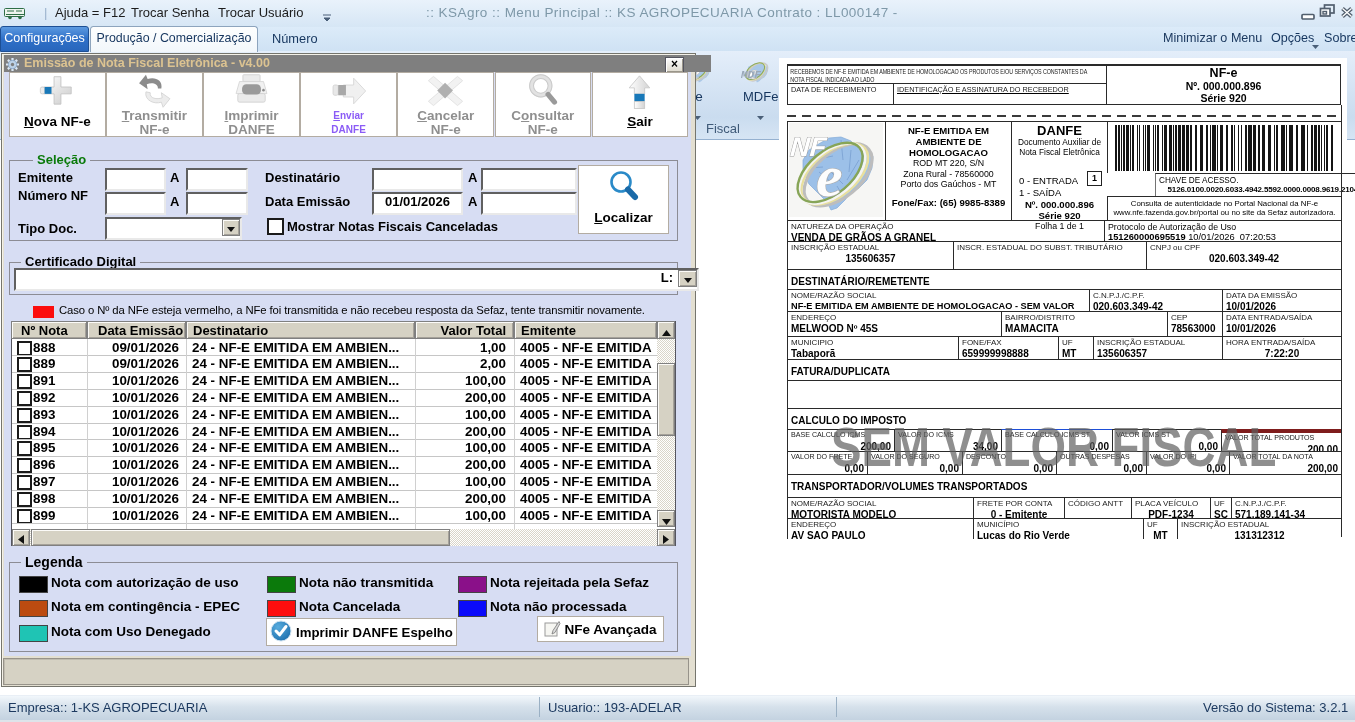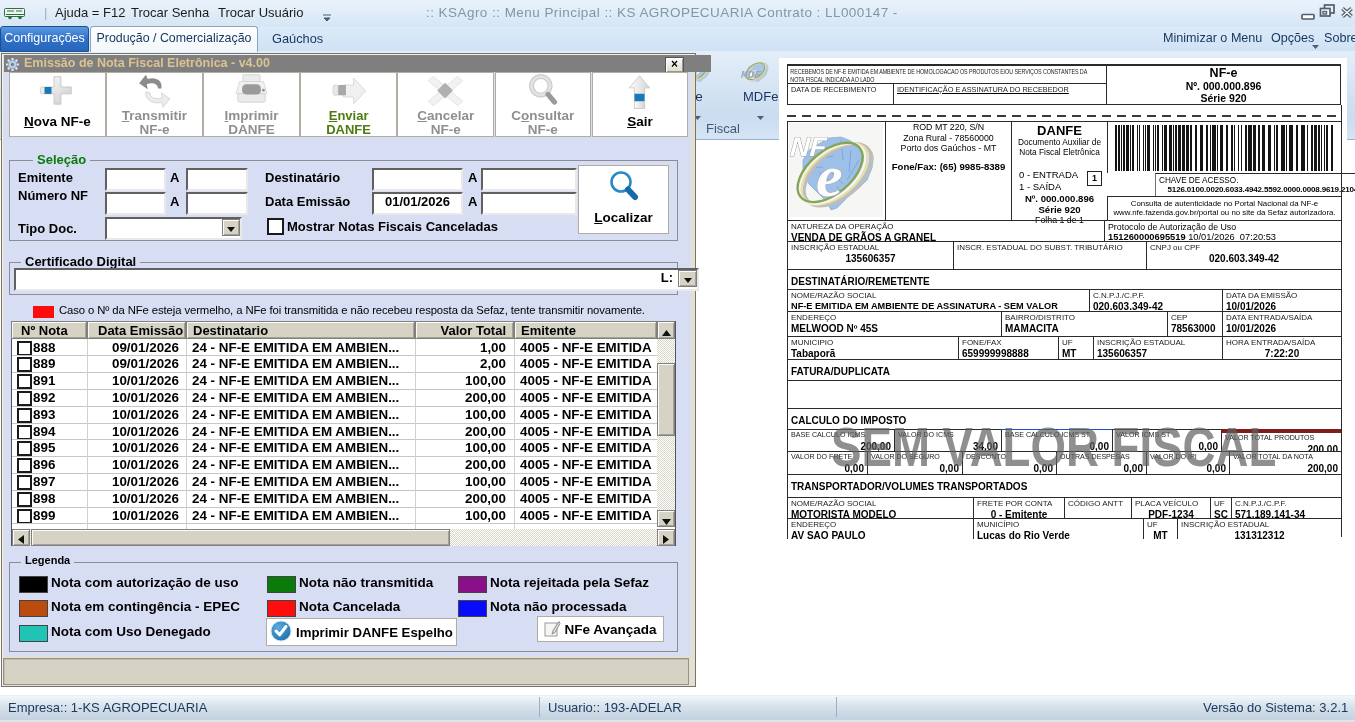--- a/index.html
+++ b/index.html
@@ -25,21 +25,21 @@
       <rect x="5.5" y="1" width="9.5" height="8" fill="none" stroke="#525f6e" stroke-width="1.7"></rect>
       <rect x="1.5" y="4.5" width="9.5" height="7.5" fill="#ffffff" stroke="#525f6e" stroke-width="1.7"></rect>
       <rect x="4" y="7.5" width="3.5" height="2.5" fill="none" stroke="#525f6e" stroke-width="1.4"></rect>
     </svg></div>
 <div style="position:absolute;left:1340px;top:4px;"><svg width="14" height="11">
       <path d="M2.5 1.5 L11.5 9.5 M11.5 1.5 L2.5 9.5" stroke="#525f6e" stroke-width="3.8"></path>
       <path d="M2.5 1.5 L11.5 9.5 M11.5 1.5 L2.5 9.5" stroke="#ffffff" stroke-width="1.3"></path>
     </svg></div>
 <div style="position:absolute;left:0px;top:26px;width:87px;height:24px;background:linear-gradient(#5c9ae0,#2f70c8 50%,#2866bc);color:#fff;border:1px solid #1d4f94;border-radius:3px 3px 0 0;font-size:12.5px;text-align:center;line-height:22px;">Configurações</div>
 <div style="position:absolute;left:90px;top:26px;width:166px;height:25px;background:linear-gradient(#fdfefe,#f2f7fb);border:1px solid #8da4bd;border-bottom:none;border-radius:3.5px 3.5px 0 0;font-size:12.4px;color:#15355e;text-align:center;line-height:23px;white-space:nowrap;">Produção / Comercialização</div>
-<div style="position:absolute;left:272px;top:31px;white-space:nowrap;font-size:12.8px;color:#15355e;">Gaúchos</div>
+<div style="position:absolute;left:272px;top:31px;white-space:nowrap;font-size:12.8px;color:#15355e;">Número</div>
 <div style="position:absolute;left:1163px;top:31px;white-space:nowrap;font-size:12.6px;color:#1d3a60;">Minimizar o Menu</div>
 <div style="position:absolute;left:1271px;top:31px;white-space:nowrap;font-size:12.6px;color:#15355e;">Opções</div>
 <div style="position:absolute;left:1312px;top:37px;"><svg width="8" height="6">
       <path d="M0 0 l3.5 4 3.5 -4 z" fill="#4a5f78"></path>
     </svg></div>
 <div style="position:absolute;left:1324px;top:31px;white-space:nowrap;font-size:12.6px;color:#15355e;">Sobre</div>
 <div style="position:absolute;left:686px;top:58px;"><svg width="27" height="27" viewBox="0 0 92 93">
       <path d="M14 30 L30 22 L44 16 L58 18 L70 26 L80 30 L82 42 L78 56 L70 66 L60 72 L52 80 L44 84 L40 76 L30 66 L18 58 L12 44 Z" fill="#a9c8e8"></path>
       <g transform="rotate(-38 46 48)">
         <ellipse cx="46" cy="48" rx="40" ry="24" fill="none" stroke="#c9c9c9" stroke-width="5"></ellipse>
@@ -108,21 +108,21 @@
         <circle cx="36" cy="20" r="1.5" fill="#8c8c8c"></circle>
       </svg></div>
     <div style="font-size:13.5px;font-weight:bold;line-height:13.5px;color:#8f8f8f;margin-top:0px;"><u>I</u>mprimir<br>DANFE</div>
   </div>
 <div style="position:absolute;left:300.3px;top:72px;width:94.6px;height:63px;background:#fff;border:1px solid #b3aca2;text-align:center;overflow:hidden;">
     <div style="height:36px;padding-top:0px;box-sizing:border-box;"><svg width="41" height="36" viewBox="0 0 44 42">
         <path d="M16 14 h12 v-8 l14 15 -14 15 v-8 h-12 z" fill="#f0f0f0" stroke="#d5d5d5"></path>
         <rect x="4" y="14" width="6" height="12" rx="2" fill="#e8e8e8" stroke="#d2d2d2"></rect>
         <rect x="10" y="14" width="9" height="12" fill="#a8a8a8"></rect>
       </svg></div>
-    <div style="font-size:13px;font-weight:bold;line-height:13.5px;color:#4d7c0f;margin-top:0px;"><u>E</u>nviar<br>DANFE</div>
+    <div style="font-size:10px;font-weight:bold;line-height:13.5px;color:#8b5cf6;margin-top:0px;"><u>E</u>nviar<br>DANFE</div>
   </div>
 <div style="position:absolute;left:397.4px;top:72px;width:94.6px;height:63px;background:#fff;border:1px solid #b3aca2;text-align:center;overflow:hidden;">
     <div style="height:36px;padding-top:0px;box-sizing:border-box;"><svg width="41" height="36" viewBox="0 0 44 42">
         <g stroke="#e0e0e0" fill="#f2f2f2">
           <path d="M8 4 L22 16 L36 4 L42 9 L28 21 L42 33 L36 38 L22 26 L8 38 L2 33 L16 21 L2 9 Z"></path>
         </g>
         <rect x="15" y="14" width="13" height="13" transform="rotate(45 21.5 20.5)" fill="#b0b0b0"></rect>
       </svg></div>
     <div style="font-size:13.5px;font-weight:bold;line-height:13.5px;color:#8f8f8f;margin-top:0px;"><u>C</u>ancelar<br>NF-e</div>
   </div>
@@ -283,21 +283,21 @@
     </svg></div>
 <div style="position:absolute;left:12px;top:529px;width:645px;height:17px;background-image:linear-gradient(45deg,#ffffff 25%,transparent 25%,transparent 75%,#ffffff 75%),linear-gradient(45deg,#ffffff 25%,transparent 25%,transparent 75%,#ffffff 75%);background-size:2px 2px;background-position:0 0,1px 1px;background-color:#d9d5c9;"></div>
 <div style="position:absolute;background:#d6d2c4;border:1px solid #808080;box-shadow:inset 1px 1px 0 #fcfbf8,inset -1px -1px 0 #a5a199;text-align:center;color:#111;box-sizing:border-box;left:12px;top:529px;width:18px;height:17px;"><svg width="6" height="9" style="margin-top:3px;">
       <path d="M6 0 L6 9 L0 4.5 Z" fill="#111"></path>
     </svg></div>
 <div style="position:absolute;left:31px;top:529px;width:419px;height:17px;position:absolute;background:#d6d2c4;border:1px solid #808080;box-shadow:inset 1px 1px 0 #fcfbf8,inset -1px -1px 0 #a5a199;text-align:center;color:#111;box-sizing:border-box;"></div>
 <div style="position:absolute;background:#d6d2c4;border:1px solid #808080;box-shadow:inset 1px 1px 0 #fcfbf8,inset -1px -1px 0 #a5a199;text-align:center;color:#111;box-sizing:border-box;left:657px;top:529px;width:18px;height:17px;"><svg width="6" height="9" style="margin-top:3px;">
       <path d="M0 0 L6 4.5 L0 9 Z" fill="#111"></path>
     </svg></div>
 <div style="position:absolute;left:9px;top:562px;width:667px;height:88px;border:1px solid #8c8c94;"></div>
-<div style="position:absolute;left:21px;top:554px;background:#d7ddf3;padding:0 4px;font-weight:bold;font-size:11px;color:#000;white-space:nowrap;">Legenda</div>
+<div style="position:absolute;left:21px;top:554px;background:#d7ddf3;padding:0 4px;font-weight:bold;font-size:14px;color:#000;white-space:nowrap;">Legenda</div>
 <div style="position:absolute;left:19px;top:576px;width:27px;height:15px;background:#000000;border:1px solid #444;"></div>
 <div style="position:absolute;left:51px;top:575px;white-space:nowrap;font-weight:bold;font-size:13.5px;color:#000;">Nota com autorização de uso</div>
 <div style="position:absolute;left:267px;top:576px;width:27px;height:15px;background:#0b7a0b;border:1px solid #444;"></div>
 <div style="position:absolute;left:299px;top:575px;white-space:nowrap;font-weight:bold;font-size:13.5px;color:#000;">Nota não transmitida</div>
 <div style="position:absolute;left:458px;top:576px;width:27px;height:15px;background:#8a1089;border:1px solid #444;"></div>
 <div style="position:absolute;left:490px;top:575px;white-space:nowrap;font-weight:bold;font-size:13.5px;color:#000;">Nota rejeitada pela Sefaz</div>
 <div style="position:absolute;left:19px;top:600px;width:27px;height:15px;background:#bc4b10;border:1px solid #444;"></div>
 <div style="position:absolute;left:51px;top:599px;white-space:nowrap;font-weight:bold;font-size:13.5px;color:#000;">Nota em contingência - EPEC</div>
 <div style="position:absolute;left:267px;top:600px;width:27px;height:15px;background:#fd0d0d;border:1px solid #444;"></div>
 <div style="position:absolute;left:299px;top:599px;white-space:nowrap;font-weight:bold;font-size:13.5px;color:#000;">Nota Cancelada</div>
@@ -332,27 +332,28 @@
   </div>
 <div style="position:absolute;left:1106px;top:65px;width:235px;height:40px;border:1px solid #2a2a2a;box-sizing:border-box;text-align:center;">
     <div style="font-weight:bold;font-size:12.5px;padding-top:1px;line-height:13px;">NF-e</div>
     <div style="font-weight:bold;font-size:10.5px;line-height:12px;">Nº. 000.000.896</div>
     <div style="font-weight:bold;font-size:10.5px;line-height:12px;">Série 920</div>
   </div>
 <div style="position:absolute;left:787px;top:64px;width:554px;height:41px;border:1px solid #2a2a2a;box-sizing:border-box;pointer-events:none;background:transparent;"></div>
 <div style="position:absolute;left:787px;top:115px;width:554px;height:2px;background:repeating-linear-gradient(90deg,#3a3a3a 0,#3a3a3a 9px,transparent 9px,transparent 15px);"></div>
 <div style="position:absolute;left:787px;top:121px;width:98px;height:99px;border-left:1px solid #2a2a2a;border-top:1px solid #2a2a2a;box-sizing:border-box;overflow:hidden;"></div>
 <div style="position:absolute;left:885px;top:121px;width:126px;height:99px;border-left:1px solid #2a2a2a;border-top:1px solid #2a2a2a;box-sizing:border-box;text-align:center;">
+    <div style="font-weight:bold;font-size:9.6px;line-height:11px;padding-top:3px;">NF-E EMITIDA EM<br>AMBIENTE DE<br>HOMOLOGACAO</div>
     <div style="font-size:8.8px;line-height:10.5px;">ROD MT 220, S/N<br>Zona Rural - 78560000<br>Porto dos Gaúchos - MT</div>
     <div style="font-weight:bold;font-size:9.6px;margin-top:7px;">Fone/Fax: (65) 9985-8389</div>
   </div>
 <div style="position:absolute;left:1011px;top:121px;width:96px;height:99px;border-left:1px solid #2a2a2a;border-top:1px solid #2a2a2a;box-sizing:border-box;text-align:center;">
     <div style="font-weight:bold;font-size:13px;padding-top:1px;">DANFE</div>
     <div style="font-size:8.3px;line-height:9.5px;text-align:center;">Documento Auxiliar de<br>Nota Fiscal Eletrônica</div>
-    <div style="font-size:9.5px;text-align:left;padding-left:7px;line-height:11.5px;margin-top:12px;">0 - ENTRADA<br>1 - SAÍDA</div>
+    <div style="font-size:9.5px;text-align:left;padding-left:7px;line-height:11.5px;margin-top:18px;">0 - ENTRADA<br>1 - SAÍDA</div>
     <div style="position:absolute;right:5px;top:49px;width:13px;height:13px;border:1.4px solid #222;font-weight:bold;font-size:9px;line-height:12px;text-align:center;">1</div>
     <div style="font-weight:bold;font-size:9.6px;margin-top:1px;">Nº. 000.000.896</div>
     <div style="font-weight:bold;font-size:9.6px;">Série 920</div>
     <div style="font-size:8.8px;">Folha 1 de 1</div>
   </div>
 <div style="position:absolute;left:1107px;top:121px;width:234px;height:52px;border-left:1px solid #2a2a2a;border-top:1px solid #2a2a2a;box-sizing:border-box;overflow:hidden;"></div>
 <div style="position:absolute;left:1115px;top:125px;"><svg width="221" height="46">
       <rect x="0" y="0" width="2" height="46" fill="#141414"></rect>
       <rect x="3" y="0" width="2" height="46" fill="#141414"></rect>
       <rect x="6" y="0" width="1" height="46" fill="#141414"></rect>
@@ -433,21 +434,21 @@
 <div style="position:absolute;left:953px;top:241px;width:193px;height:28px;border-left:1px solid #2a2a2a;border-top:1px solid #2a2a2a;box-sizing:border-box;overflow:hidden;">
     <div style="font-size:8px;color:#1a1a1a;padding:2px 0 0 3px;line-height:7.5px;white-space:nowrap;">INSCR. ESTADUAL DO SUBST. TRIBUTÁRIO</div>
   </div>
 <div style="position:absolute;left:1146px;top:241px;width:195px;height:28px;border-left:1px solid #2a2a2a;border-top:1px solid #2a2a2a;box-sizing:border-box;overflow:hidden;">
     <div style="font-size:8px;color:#1a1a1a;padding:2px 0 0 3px;line-height:7.5px;white-space:nowrap;">CNPJ ou CPF</div>
     <div style="font-size:10px;color:#000;font-weight:bold;text-align:center;padding:1px 3px 0 3px;line-height:11px;white-space:nowrap;">020.603.349-42</div>
   </div>
 <div style="position:absolute;left:787px;top:269px;width:554px;height:20px;border-left:1px solid #2a2a2a;border-top:1px solid #2a2a2a;box-sizing:border-box;font-weight:bold;font-size:10px;color:#000;padding:6px 0 0 3px;white-space:nowrap;">DESTINATÁRIO/REMETENTE</div>
 <div style="position:absolute;left:787px;top:289px;width:302px;height:22px;border-left:1px solid #2a2a2a;border-top:1px solid #2a2a2a;box-sizing:border-box;overflow:hidden;">
     <div style="font-size:8px;color:#1a1a1a;padding:2px 0 0 3px;line-height:7.5px;white-space:nowrap;">NOME/RAZÃO SOCIAL</div>
-    <div style="font-size:9.2px;color:#000;font-weight:bold;text-align:left;padding:1px 3px 0 3px;line-height:11px;white-space:nowrap;">NF-E EMITIDA EM AMBIENTE DE ASSINATURA - SEM VALOR</div>
+    <div style="font-size:9.2px;color:#000;font-weight:bold;text-align:left;padding:1px 3px 0 3px;line-height:11px;white-space:nowrap;">NF-E EMITIDA EM AMBIENTE DE HOMOLOGACAO - SEM VALOR</div>
   </div>
 <div style="position:absolute;left:1089px;top:289px;width:133px;height:22px;border-left:1px solid #2a2a2a;border-top:1px solid #2a2a2a;box-sizing:border-box;overflow:hidden;">
     <div style="font-size:8px;color:#1a1a1a;padding:2px 0 0 3px;line-height:7.5px;white-space:nowrap;">C.N.P.J./C.P.F.</div>
     <div style="font-size:10px;color:#000;font-weight:bold;text-align:left;padding:1px 3px 0 3px;line-height:11px;white-space:nowrap;">020.603.349-42</div>
   </div>
 <div style="position:absolute;left:1222px;top:289px;width:119px;height:22px;border-left:1px solid #2a2a2a;border-top:1px solid #2a2a2a;box-sizing:border-box;overflow:hidden;">
     <div style="font-size:8px;color:#1a1a1a;padding:2px 0 0 3px;line-height:7.5px;white-space:nowrap;">DATA DA EMISSÃO</div>
     <div style="font-size:10px;color:#000;font-weight:bold;text-align:left;padding:1px 3px 0 3px;line-height:11px;white-space:nowrap;">10/01/2026</div>
   </div>
 <div style="position:absolute;left:787px;top:311px;width:214px;height:25px;border-left:1px solid #2a2a2a;border-top:1px solid #2a2a2a;box-sizing:border-box;overflow:hidden;">

